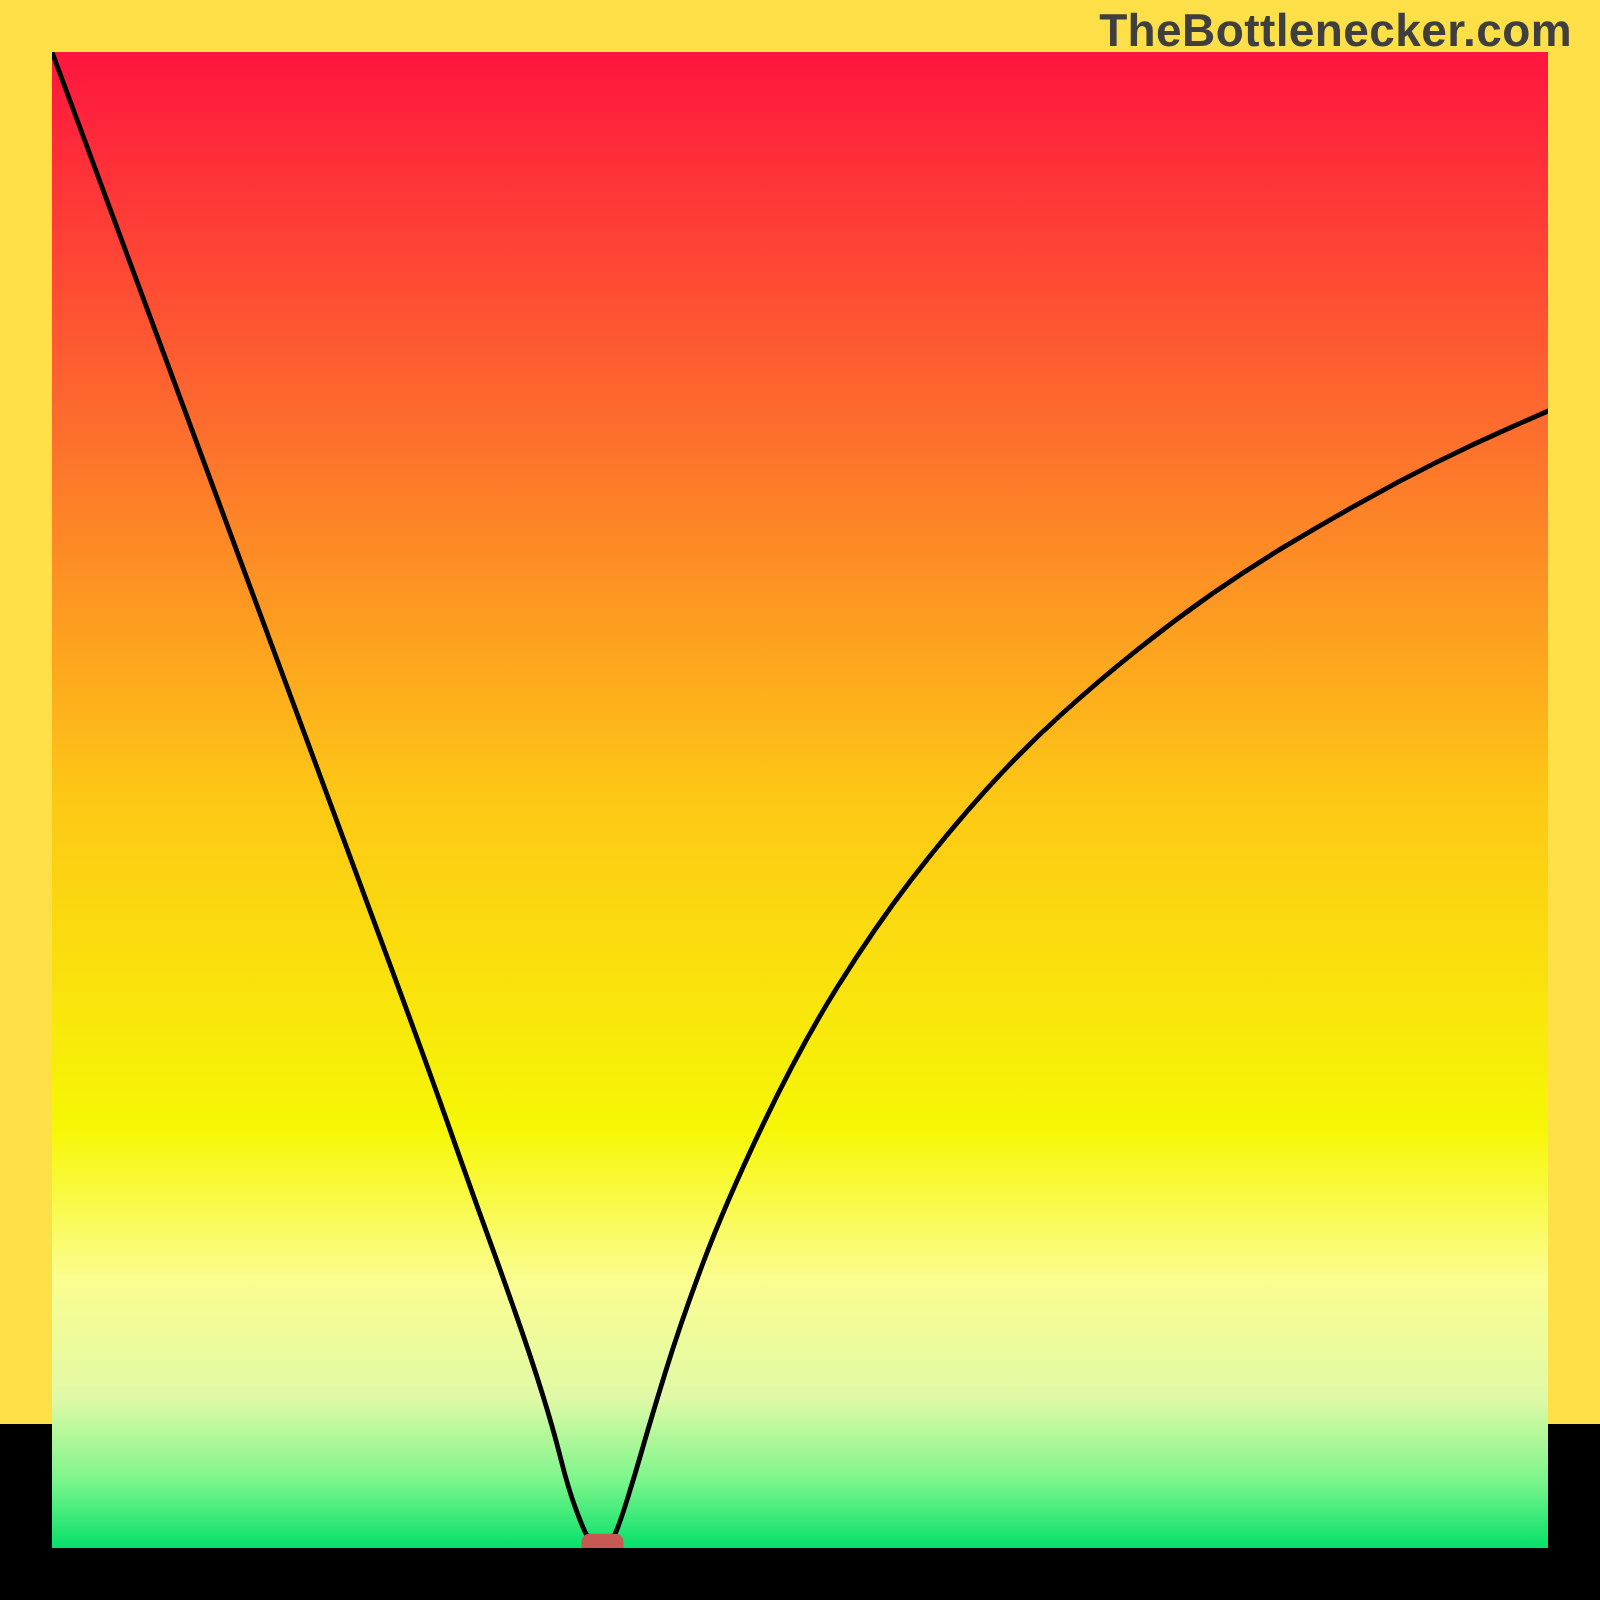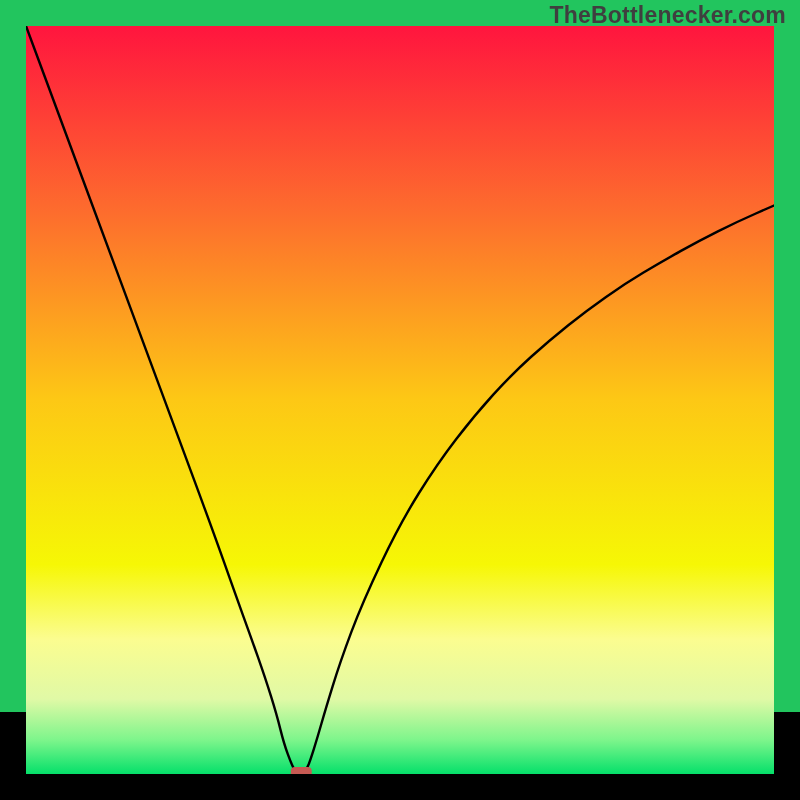--- a/index.html
+++ b/index.html
@@ -8,21 +8,21 @@
     width: 800px;
     height: 800px;
     background: #000;
     font-family: Arial, Helvetica, sans-serif;
     overflow: hidden;
   }
   .frame {
     position: relative;
     width: 800px;
     height: 712px;
-    background: #22c55e;
+    background: #fde047;
   }
   .watermark {
     position: absolute;
     top: 2px;
     right: 14px;
     color: #3f3f3f;
     font-size: 23px;
     font-weight: 600;
     letter-spacing: 0.2px;
     user-select: none;

